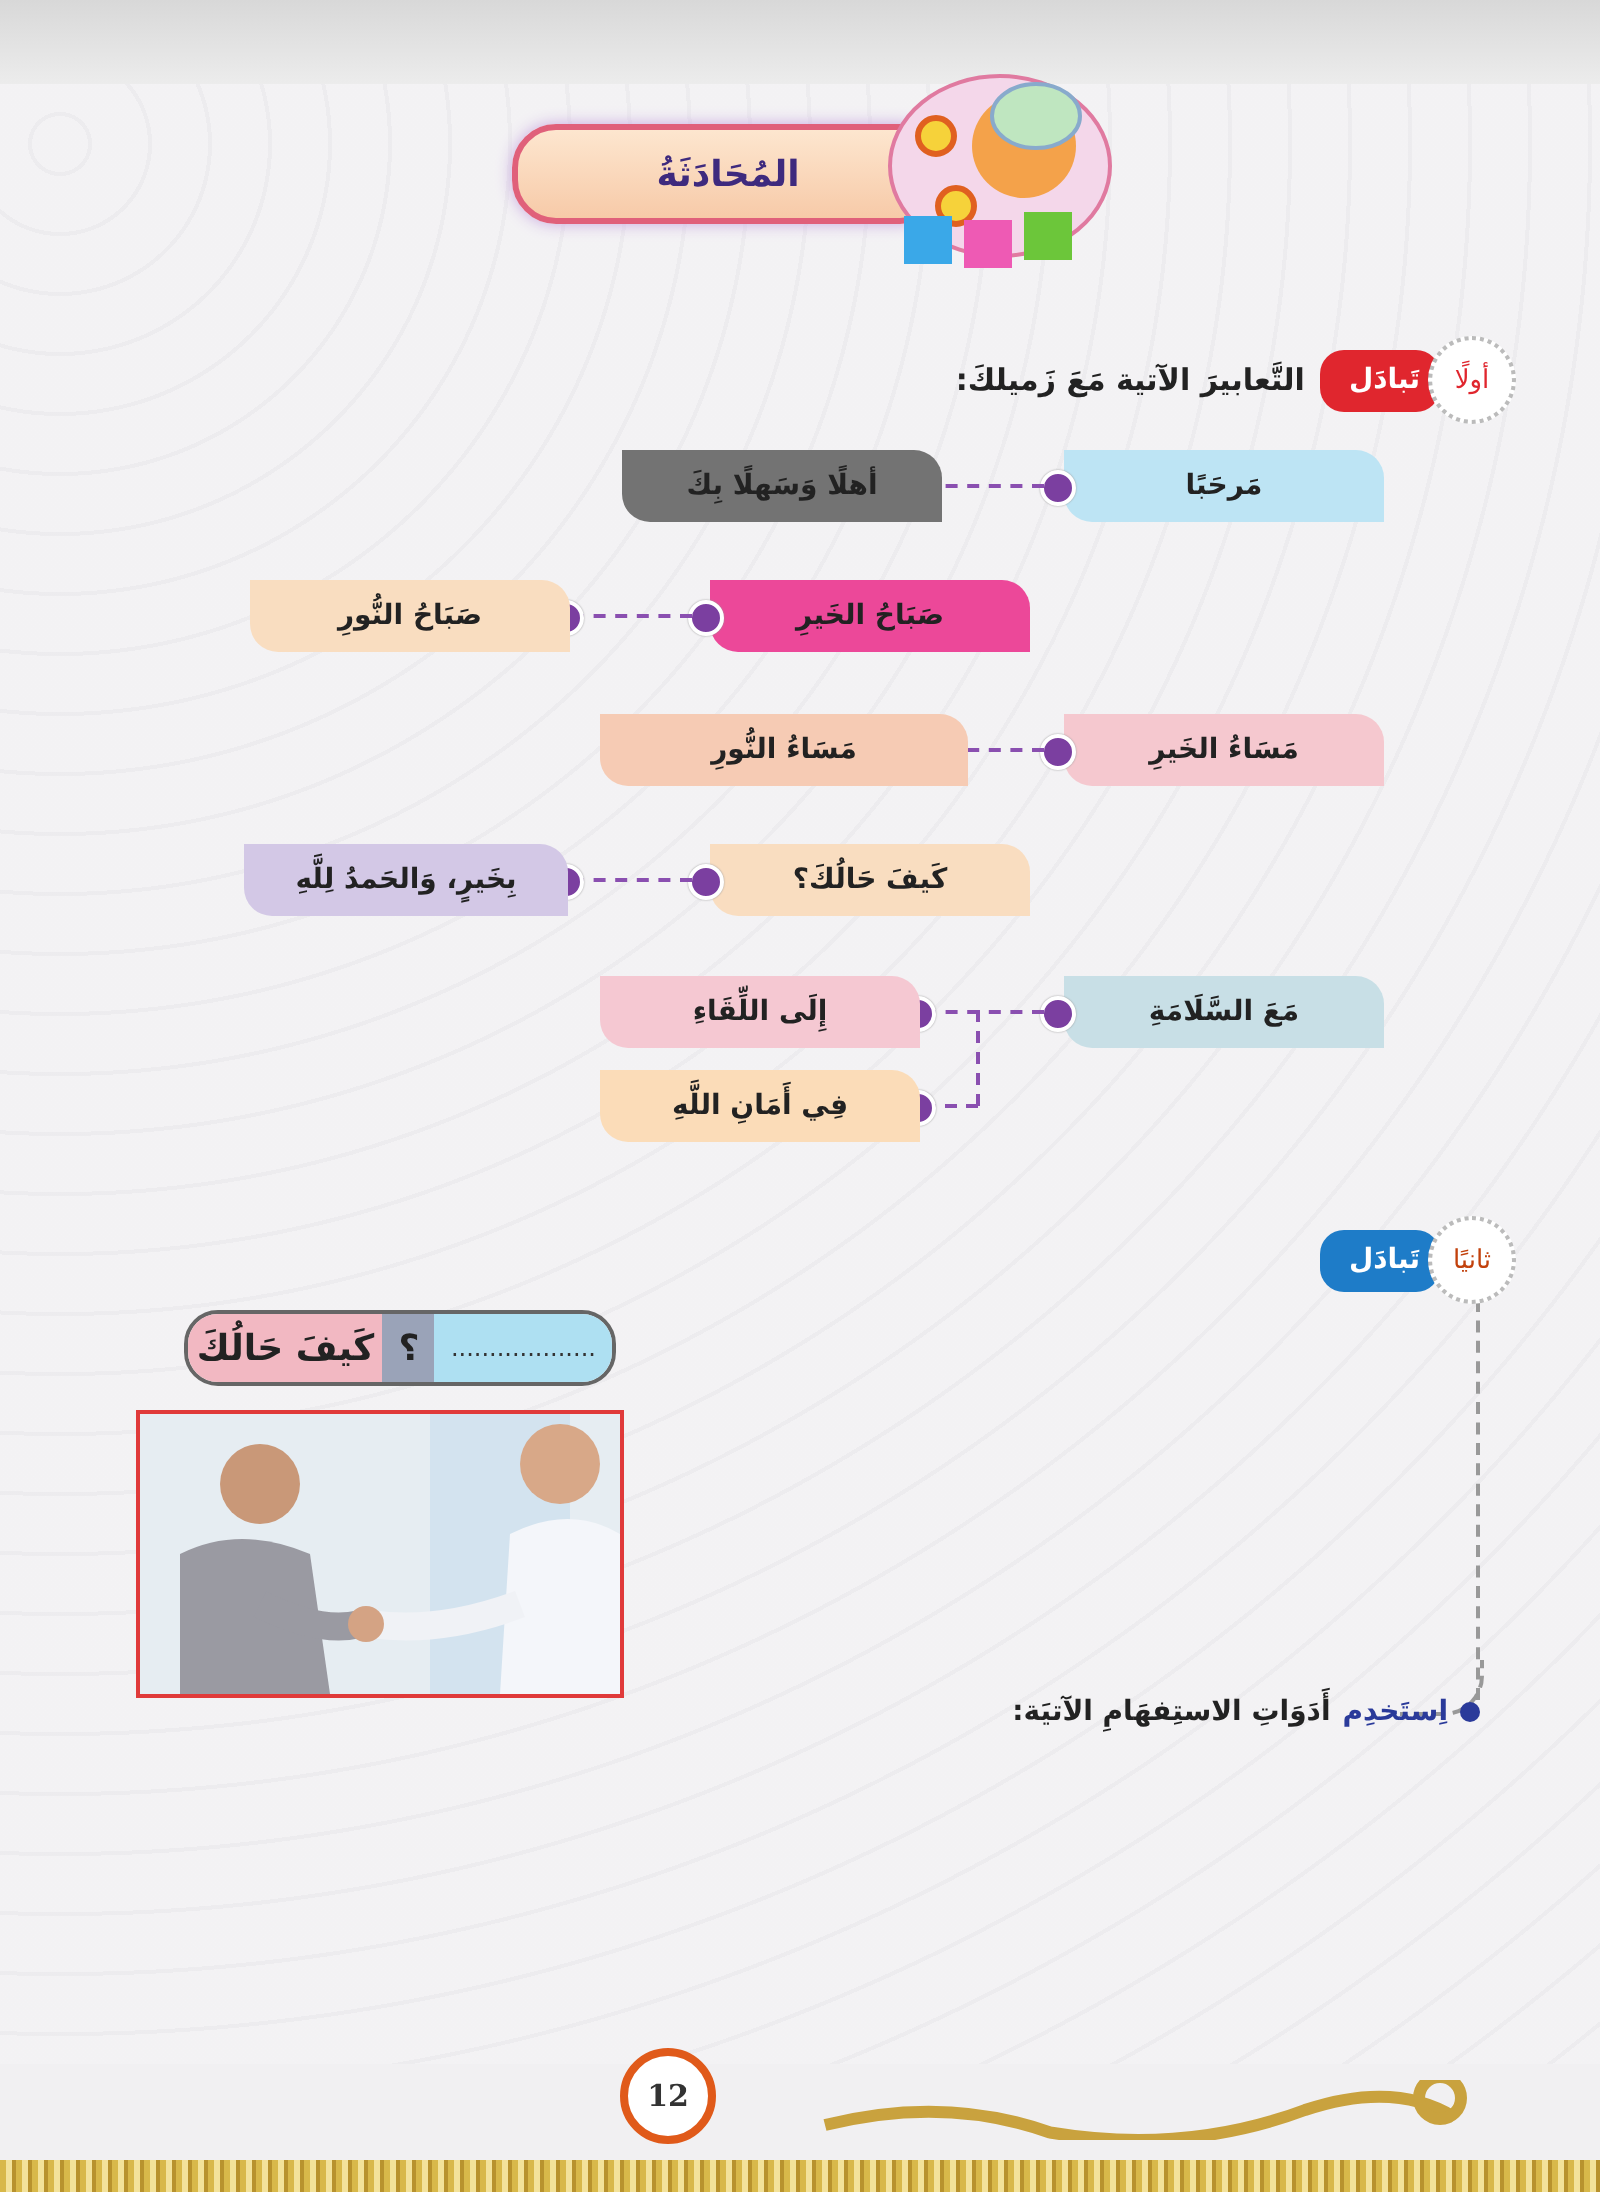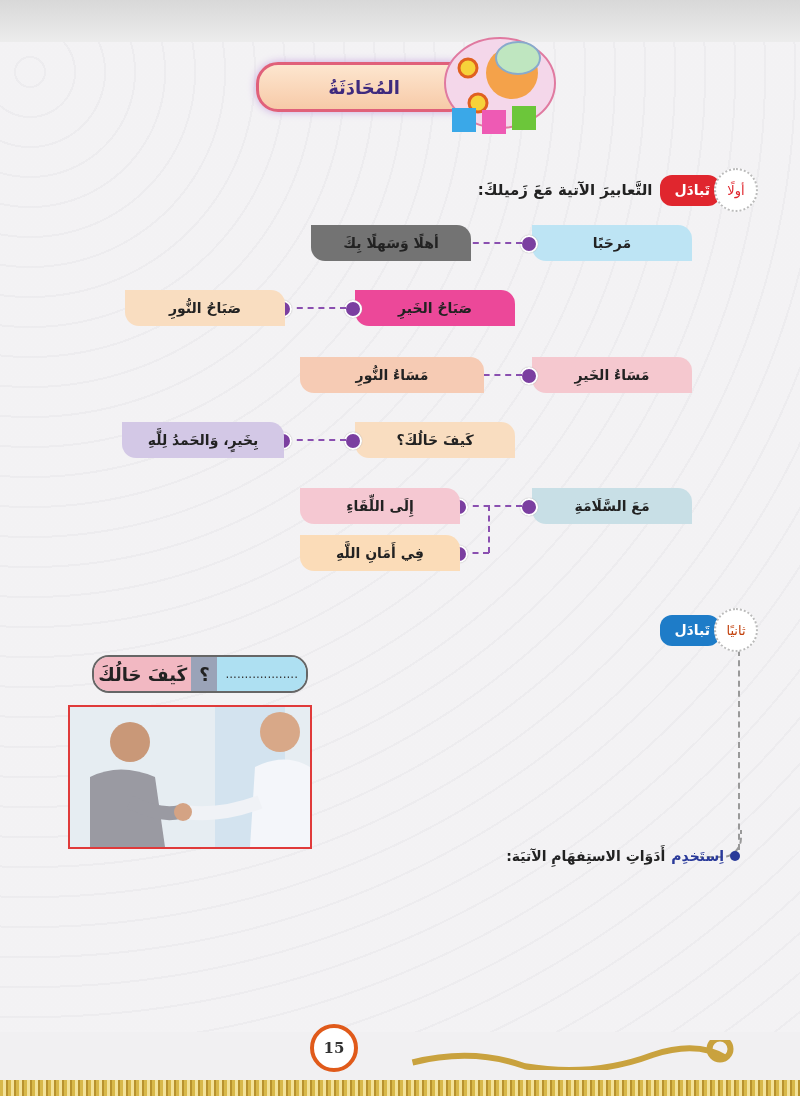--- a/index.html
+++ b/index.html
@@ -122,14 +122,14 @@
 <div class="abs" style="right:60px;top:848px;display:flex;align-items:center;gap:6px;">
   <span style="width:10px;height:10px;border-radius:50%;background:#2a3a9a;display:inline-block;"></span>
   <span style="font-weight:bold;font-size:14px;color:#2a3a9a;">اِستَخدِم</span>
   <span style="font-weight:bold;font-size:14px;color:#222;">أَدَوَاتِ الاستِفهَامِ الآتيَة:</span>
 </div>
 
 <svg class="abs ribbon" viewBox="0 0 460 40">
   <path d="M20 30 Q100 10 170 35 Q260 50 340 20 Q400 0 440 25" stroke="#c9a23e" stroke-width="8" fill="none"></path>
   <circle cx="430" cy="12" r="14" fill="none" stroke="#c9a23e" stroke-width="8"></circle>
 </svg>
-<div class="abs pagenum">15</div>
+<div class="abs pagenum">12</div>
 <div class="abs glitter"></div>
 
 </body></html>

